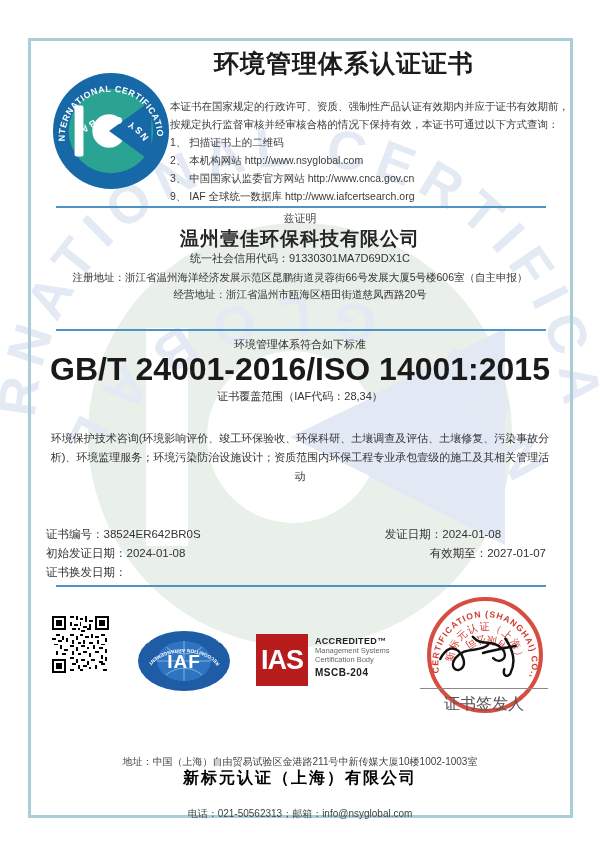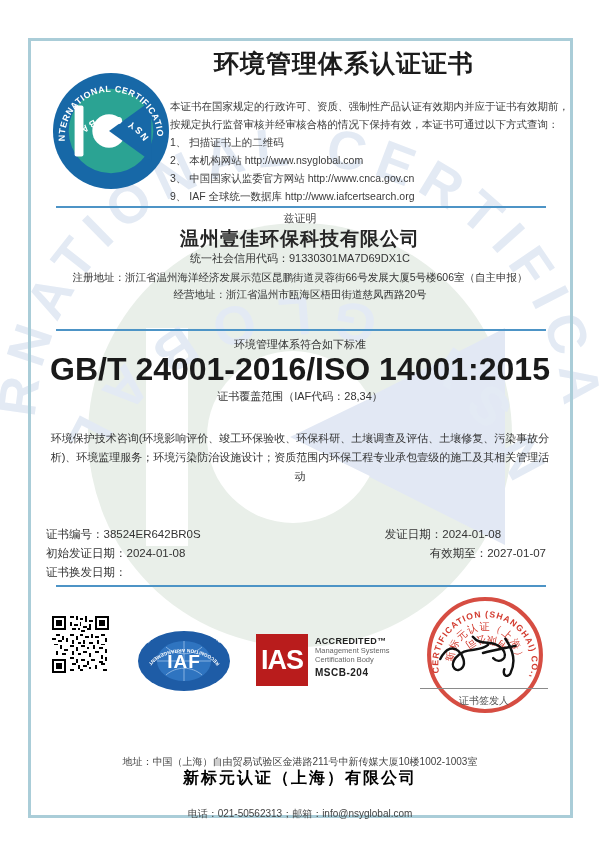--- a/index.html
+++ b/index.html
@@ -38,21 +38,21 @@
   .iaf{left:136px;top:629px;}
   .ias{left:256px;top:634px;display:flex;align-items:flex-start;}
   .ias-box{width:52px;height:52px;background:#b91c1c;color:#fff;display:flex;
     align-items:center;justify-content:center;font-size:27px;font-weight:bold;letter-spacing:-1px;}
   .ias-txt{margin-left:7px;padding-top:2px;}
   .ias-acc{font-size:9px;font-weight:bold;color:#222;letter-spacing:.3px;}
   .ias-sm{font-size:7.5px;color:#666;line-height:9px;}
   .ias-code{font-size:10px;font-weight:bold;color:#222;margin-top:3px;letter-spacing:.5px;}
   .stamp{left:424px;top:594px;}
   .signline{left:420px;top:688px;width:128px;height:1px;background:#8a8a8a;}
-  .signer{left:420px;top:694px;width:128px;text-align:center;font-size:10px;color:#555;}
+  .signer{left:420px;top:694px;width:128px;text-align:center;font-size:16px;color:#555;}
   .foot-co{top:768px;font-size:16px;color:#000000;font-weight:600;letter-spacing:2px;}
   .foot-ad{top:755px;font-size:10px;color:#444;}
   .foot-tel{top:807px;font-size:10px;color:#444;}
   svg text{font-family:"Liberation Sans","DejaVu Sans",sans-serif;}
 </style>
 </head>
 <body>
 
 <svg class="wm" width="600" height="848" viewBox="0 0 600 848">
   <circle cx="300" cy="435" r="212" fill="#e9efe9"></circle>

